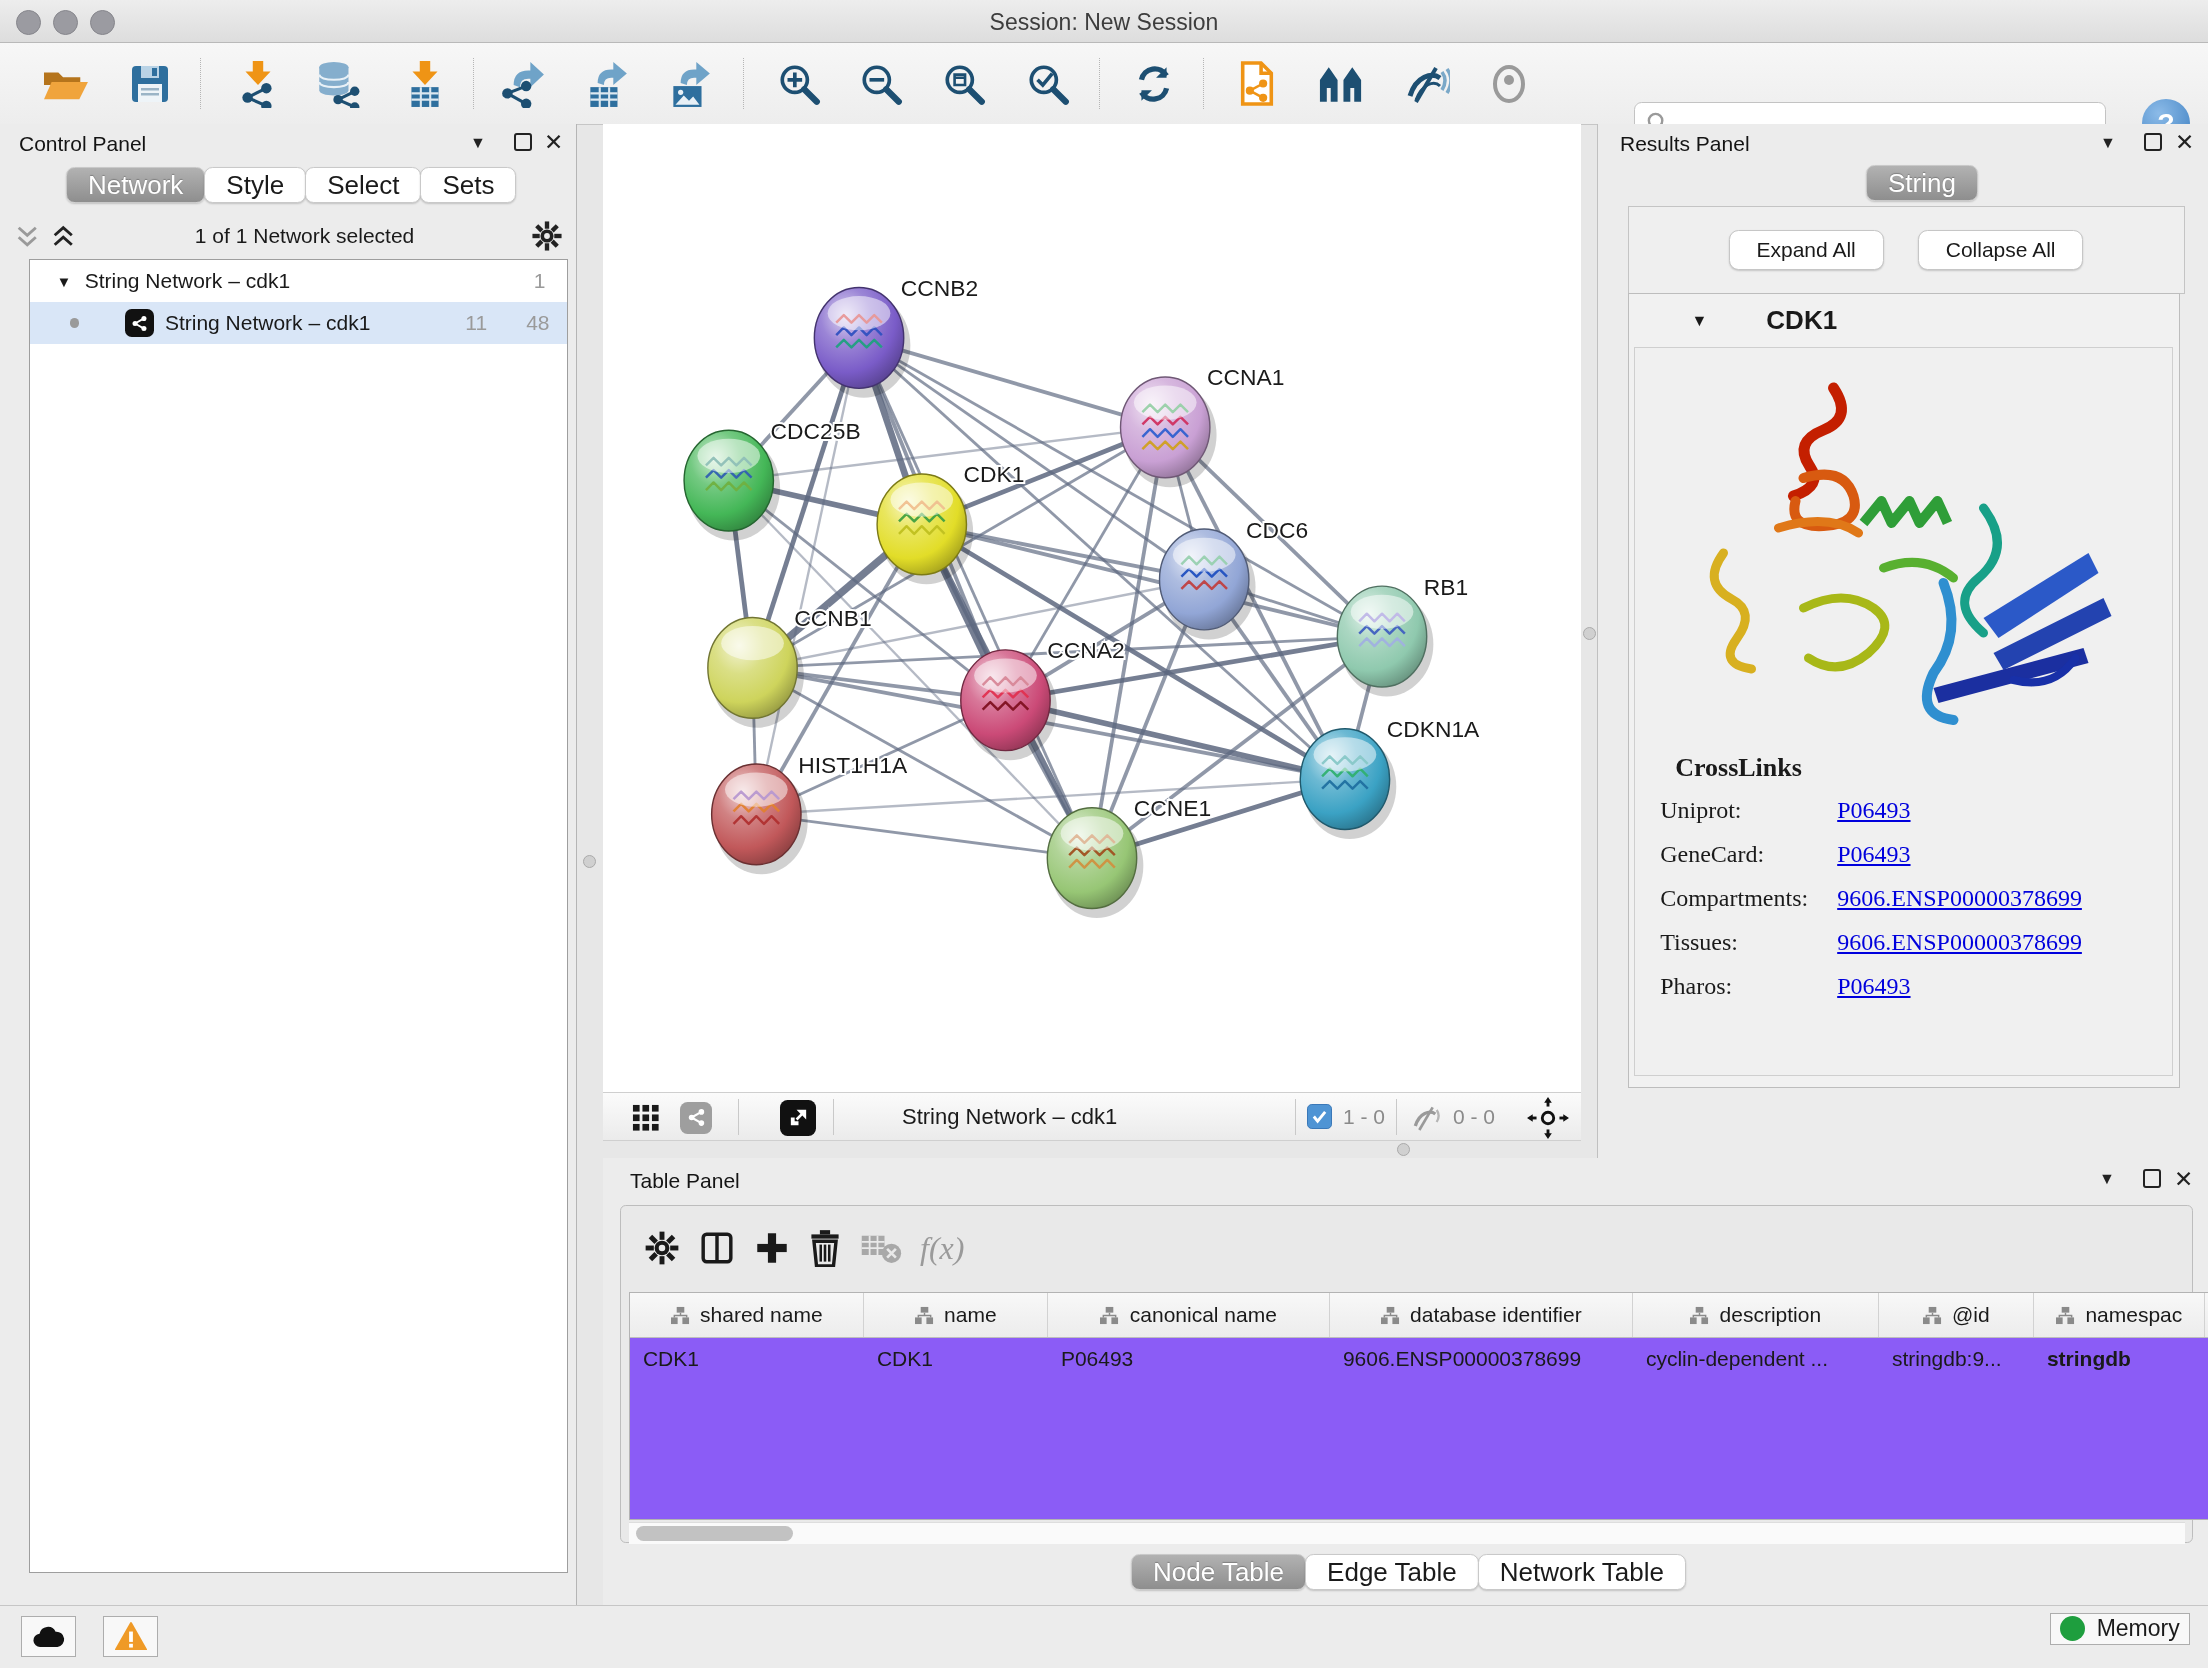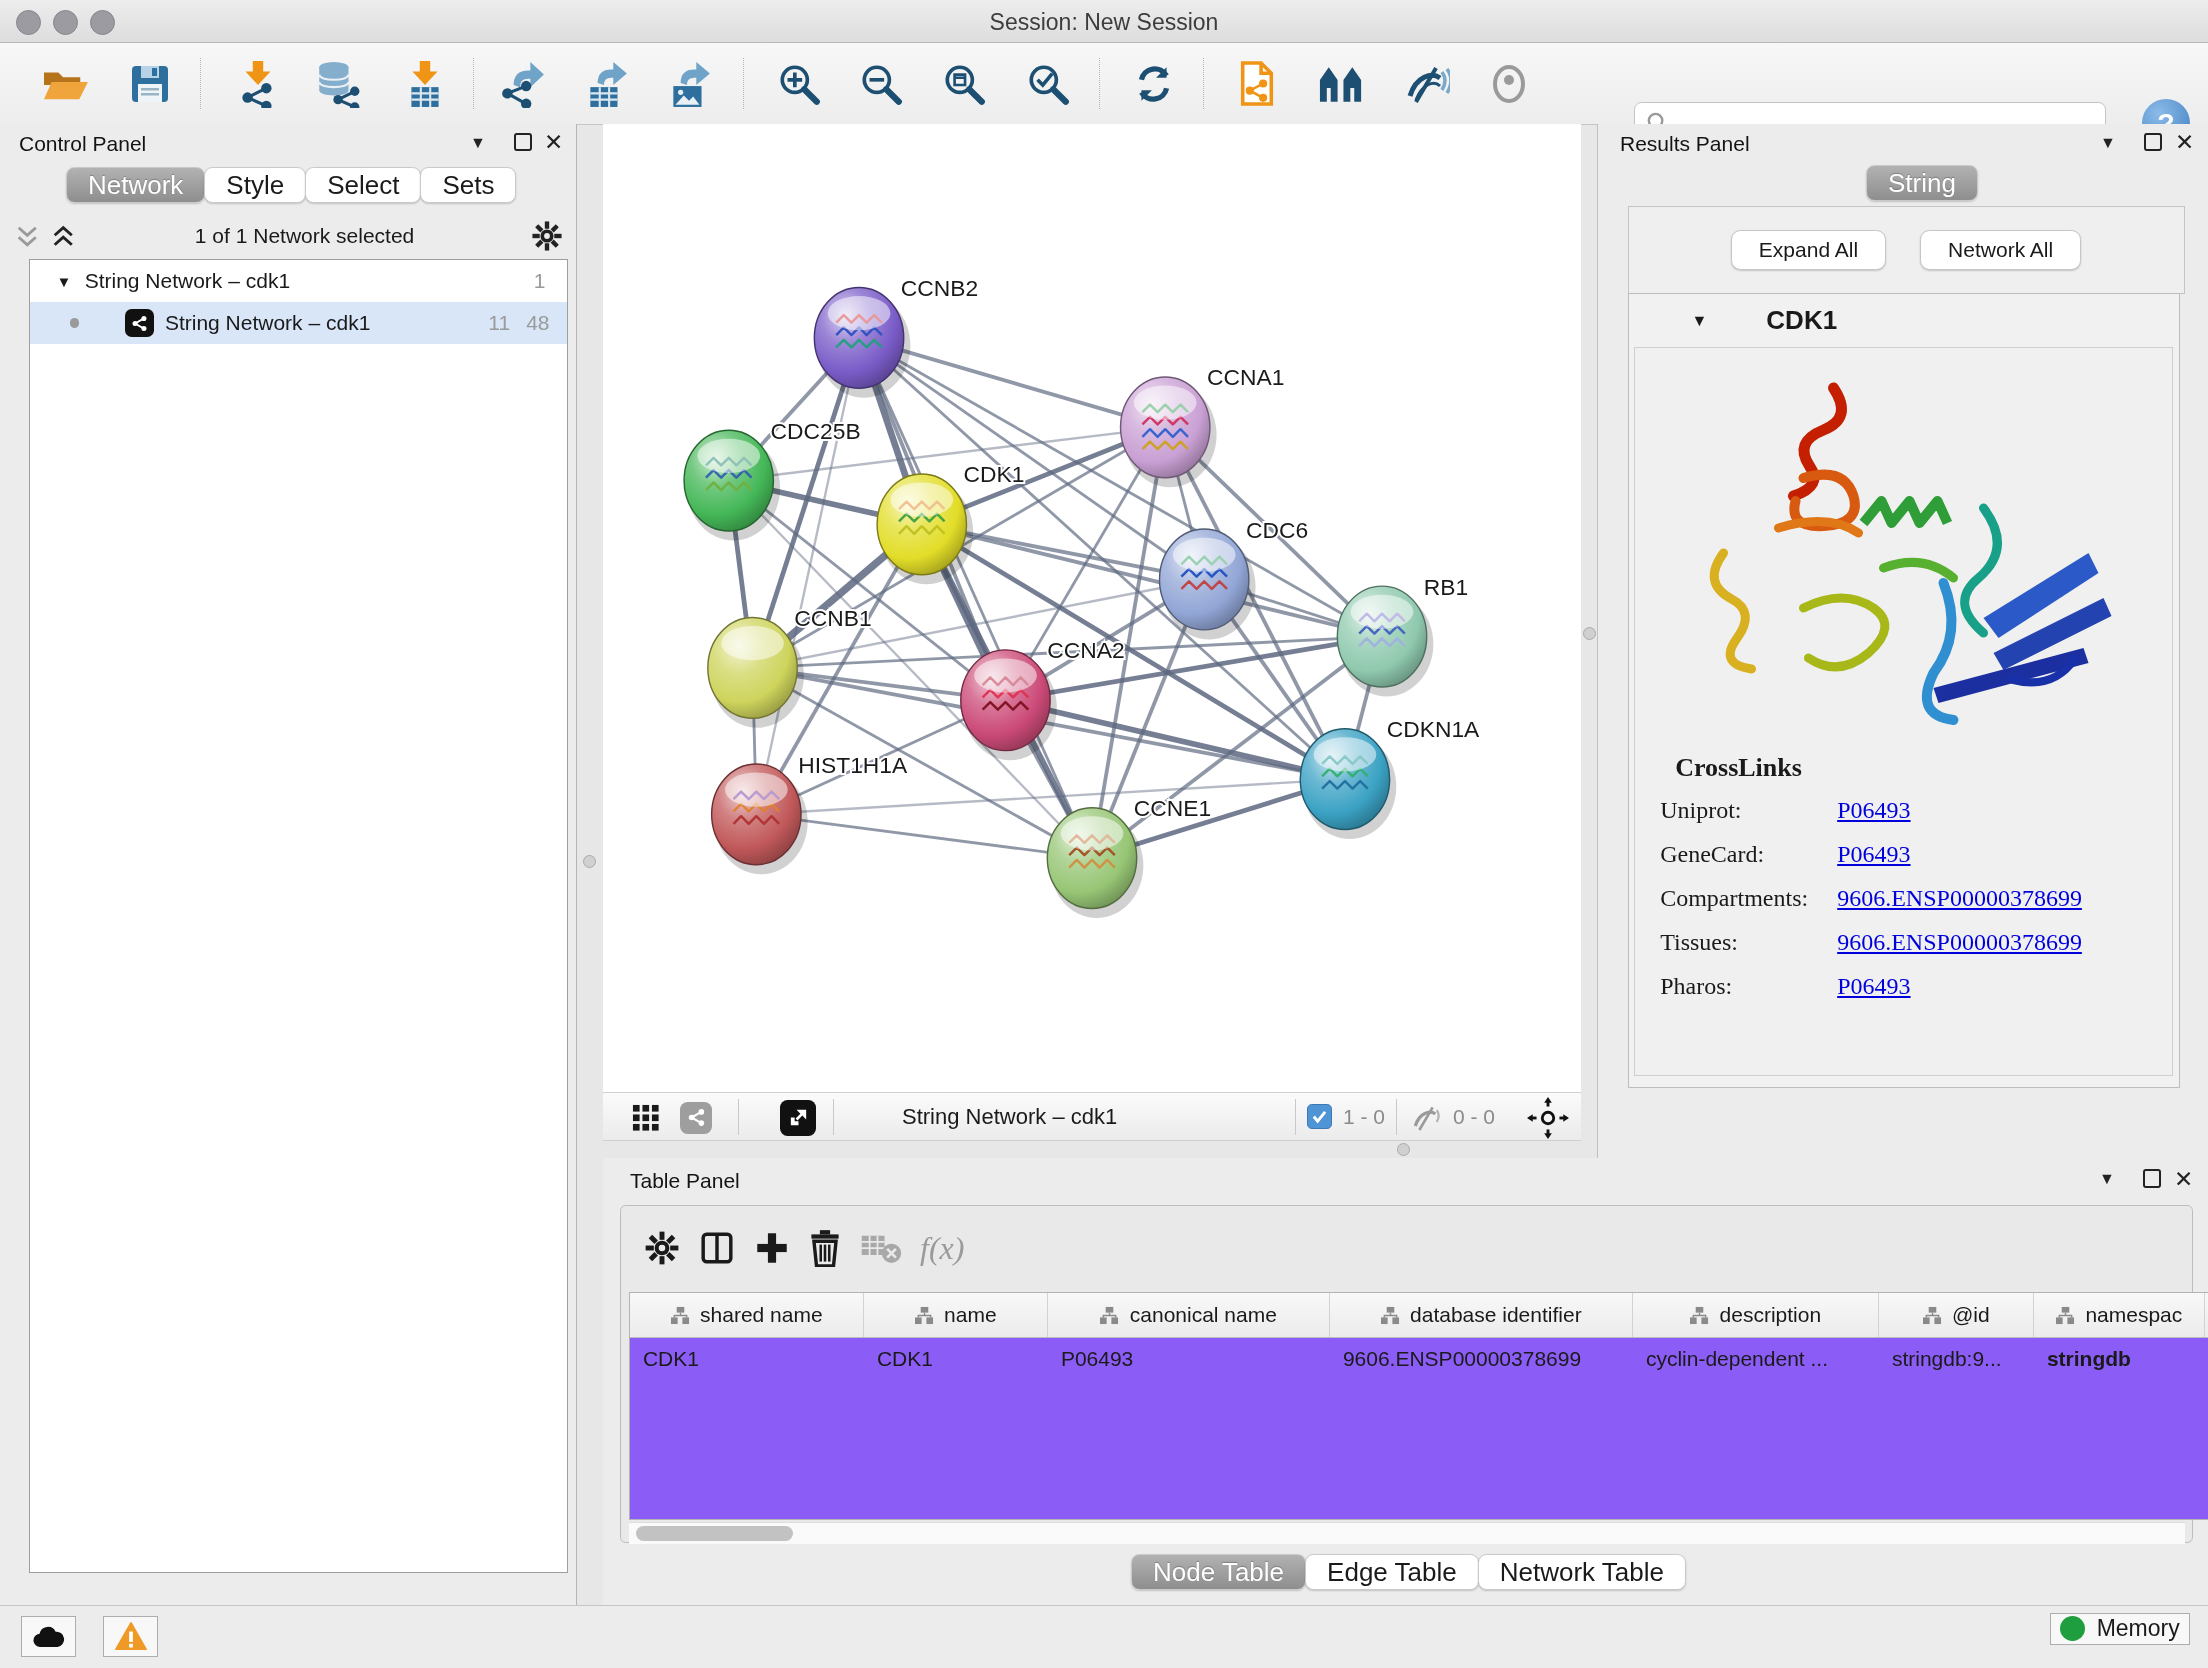--- a/index.html
+++ b/index.html
@@ -310,21 +310,21 @@
               <line x1="8" y1="15" x2="22" y2="7"></line>
               <line x1="8" y1="15" x2="22" y2="23"></line>
             </g>
           <circle cx="8" cy="15" r="4" fill="#fff"></circle>
             <circle cx="22" cy="7" r="4" fill="#fff"></circle>
             <circle cx="22" cy="23" r="4" fill="#fff"></circle>
         </svg>
       </span>
       <span style="margin-left:11.4px">String Network – cdk1</span>
       <span class="cnt" style="margin-left:auto">11</span>
-      <span class="cnt" style="margin-left:16px;margin-right:17px">48</span>
+      <span class="cnt" style="margin-left:39px;margin-right:17px">48</span>
     </div>
   </div>
 </div>
 
 <div class="abs canvas">
   <svg id="network-svg" width="978" height="968" viewBox="0 0 1028 1018">
       <defs>
         <radialGradient id="g-ccnb2" cx="35%" cy="28%" r="80%">
           <stop offset="0%" stop-color="rgb(222,214,241)"></stop>
           <stop offset="35%" stop-color="rgb(155,133,214)"></stop>
@@ -605,21 +605,21 @@
 </div>
 
 <div class="abs respanel">
   <div class="abs panel-title" style="left:22px;top:7.6px">Results Panel</div>
   <div class="abs winbtn-min" style="left:502px;top:9.5px">▼</div>
   <div class="abs winbtn-box" style="left:546px;top:8.6px"></div>
   <div class="abs winbtn-x" style="left:577px;top:6.7px">✕</div>
   <div class="abs tab sel" style="left:268px;top:41px">String</div>
   <div class="abs resbox">
     <div class="pushbtn">Expand All</div>
-    <div class="pushbtn">Network All</div>
+    <div class="pushbtn">Collapse All</div>
   </div>
   <div class="abs cdkbox">
     <div class="cdkhead">
       <span style="margin-left:63px;font-size:16px">▼</span>
       <span style="margin-left:59px;font-size:26px;font-weight:bold">CDK1</span>
     </div>
     <div class="cdkinner">
       <div style="height:399px;display:flex;align-items:center;justify-content:center">
         <svg width="447" height="380" viewBox="0 0 440 380">
           <path d="M150 30 q20 30 -10 42 q-30 12 -14 36 q14 20 -16 30" fill="none" stroke="#c41f00" stroke-width="11" stroke-linecap="round"></path>

